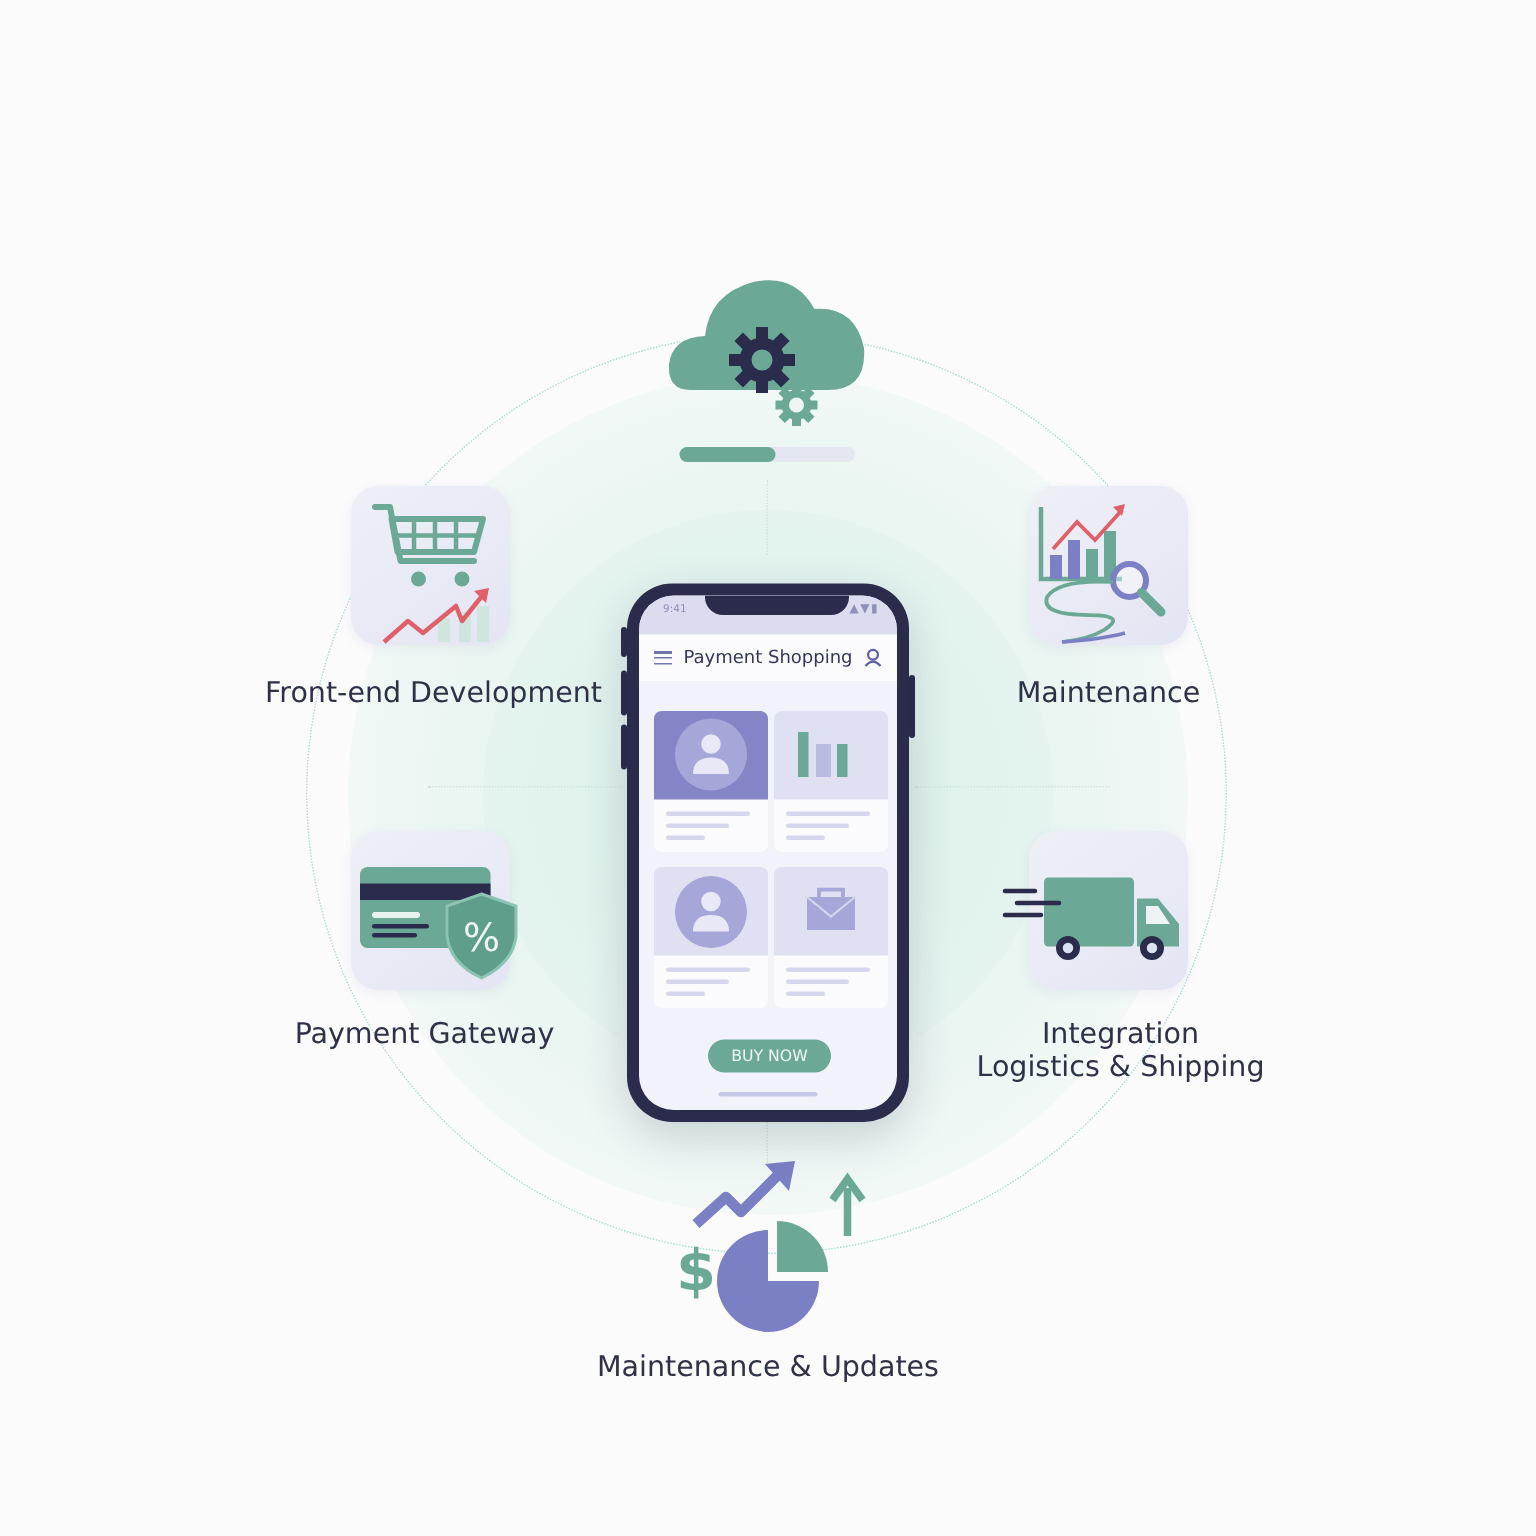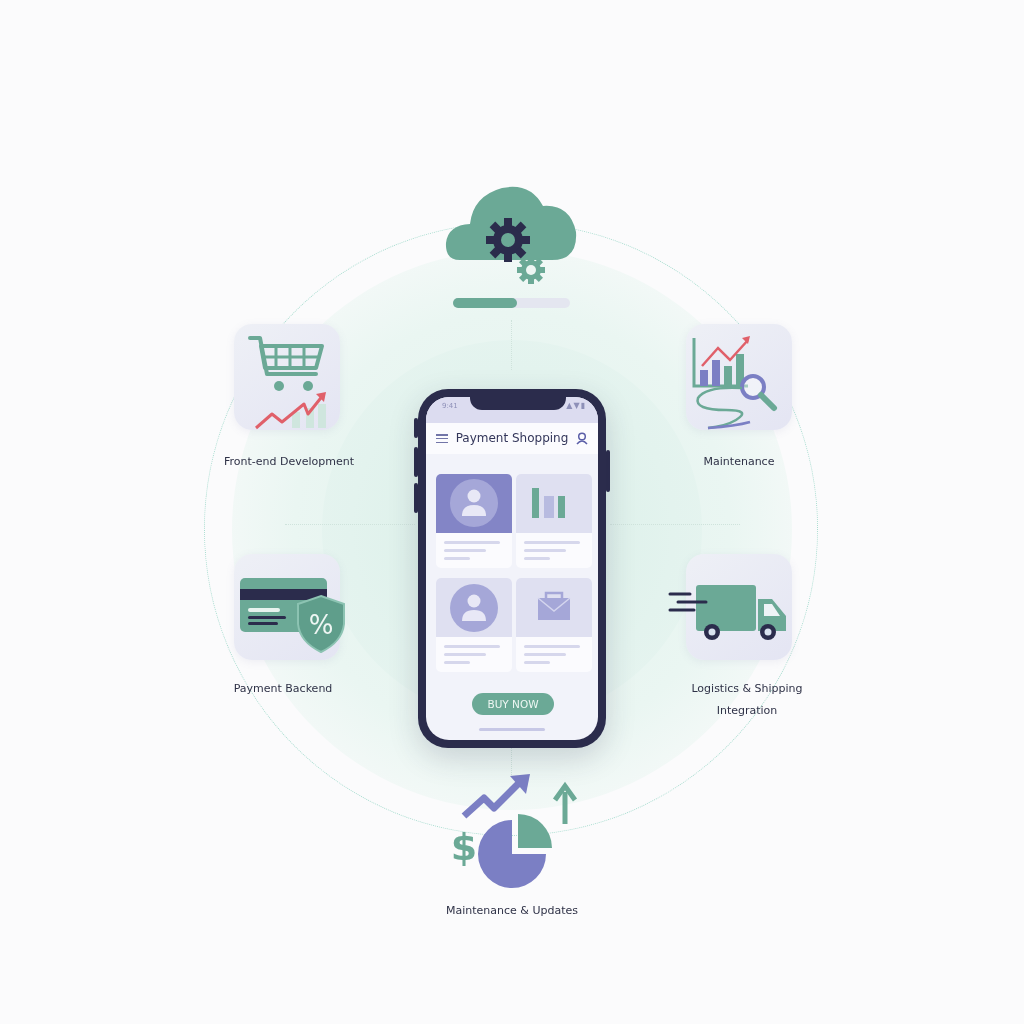--- a/index.html
+++ b/index.html
@@ -3,21 +3,21 @@
 <meta charset="utf-8">
 <style>
   html, body { margin:0; padding:0; }
   body { width:1024px; height:1024px; background:#fbfbfc; position:relative; overflow:hidden; font-family:"DejaVu Sans", sans-serif; color:#2c2f45; }
   .abs { position:absolute; }
   .glow { position:absolute; border-radius:50%; }
   .ring { position:absolute; border-radius:50%; border:1.5px dotted #a9ddd0; }
   .axis-h { position:absolute; height:0; border-top:1.5px dotted #cfe3dc; }
   .axis-v { position:absolute; width:0; border-left:1.5px dotted #cfe3dc; }
   .tile { position:absolute; width:106px; height:106px; border-radius:18px; background:linear-gradient(145deg,#eef0f6,#e4e5f3); box-shadow:0 2px 8px rgba(120,120,170,0.10); }
-  .label { position:absolute; text-align:center; font-size:11px; line-height:22px; color:#2f3247; width:240px; }
+  .label { position:absolute; text-align:center; font-size:19px; line-height:22px; color:#2f3247; width:240px; }
   .label span { display:block; }
   
   .phone { position:absolute; left:418px; top:373px; width:188px; height:359px; border-radius:30px; background:#2b2c4c; box-shadow:0 10px 30px rgba(43,44,76,0.18);margin-top:16px; }
   .screen { position:absolute; left:8px; top:8px; right:8px; bottom:8px; border-radius:23px; background:#f2f3fa; overflow:hidden; }
   .notch { position:absolute; left:44px; top:0; width:96px; height:13px; background:#2b2c4c; border-radius:0 0 12px 12px; }
   .statusbar { position:absolute; top:0; left:0; right:0; height:26px; background:#dcdcf0; }
   .status-time { position:absolute; left:16px; top:5px; font-size:7px; color:#8e90b8; }
   .status-icons { position:absolute; right:12px; top:4px; font-size:8px; color:#8e90b8; letter-spacing:1px; }
   .appbar { position:absolute; top:26px; left:0; right:0; height:31px; background:#fbfbfe; }
   .app-title { position:absolute; left:0; right:0; top:8px; text-align:center; font-size:12px; color:#33365a; }
@@ -121,38 +121,38 @@
     <rect x="6" y="24" width="87" height="54" rx="5" fill="#6ba996"></rect>
     <rect x="6" y="35" width="87" height="11" fill="#2b2c4c"></rect>
     <rect x="14" y="54" width="32" height="4" rx="2" fill="#e8f3ef"></rect>
     <rect x="14" y="62" width="38" height="3" rx="1.5" fill="#2b2c4c"></rect>
     <rect x="14" y="68" width="30" height="3" rx="1.5" fill="#2b2c4c"></rect>
     <path d="M87 42 L110 50 L110 70 Q108 88 87 98 Q66 88 64 70 L64 50 Z" fill="#5f9e8b" stroke="#8cc3b2" stroke-width="2"></path>
     <text x="87" y="80" text-anchor="middle" font-size="26" fill="#eef6f3" font-family="DejaVu Sans, sans-serif">%</text>
   </svg>
 </div>
 <div class="label" style="left:163px;top:678px;">
-  <span>Payment Backend</span>
+  <span>Payment Gateway</span>
 </div>
 
 <div class="tile" style="left:686px;top:554px;">
   <svg width="106" height="106" viewBox="0 0 106 106" style="overflow:visible">
     <rect x="10" y="31" width="60" height="46" rx="3" fill="#6ba996"></rect>
     <path d="M72 45 L86 45 L100 62 L100 77 L72 77 Z" fill="#6ba996"></path>
     <path d="M78 50 L86 50 L94 62 L78 62 Z" fill="#eef3f6"></path>
     <circle cx="26" cy="78" r="8" fill="#2b2c4c"></circle>
       <circle cx="26" cy="78" r="3.5" fill="#d9e2ef"></circle>
     <circle cx="82" cy="78" r="8" fill="#2b2c4c"></circle>
       <circle cx="82" cy="78" r="3.5" fill="#d9e2ef"></circle>
     <path d="M-16 40 H4 M-8 48 H20 M-16 56 H8" stroke="#2b2c4c" stroke-width="3" stroke-linecap="round"></path>
   </svg>
 </div>
 <div class="label" style="left:627px;top:678px;">
+  <span>Integration</span>
   <span>Logistics &amp; Shipping</span>
-  <span>Integration</span>
 </div>
 
 <div class="abs" style="left:448px;top:768px;width:130px;height:120px;">
   <svg width="130" height="120" viewBox="0 0 130 120">
     <path d="M16 48 L36 30 L46 40 L72 14" stroke="#7b7fc4" stroke-width="7" fill="none" stroke-linejoin="round"></path>
     <path d="M62 8 L82 6 L78 26 Z" fill="#7b7fc4"></path>
     <path d="M117 56 V24" stroke="#6ba996" stroke-width="5"></path>
     <path d="M107 32 L117 18 L127 32" stroke="#6ba996" stroke-width="5" fill="none"></path>
     <text x="16" y="92" text-anchor="middle" font-size="38" fill="#6ba996" font-family="DejaVu Sans, sans-serif" font-weight="bold">$</text>
     <path d="M64 52 A34 34 0 1 0 98 86 L64 86 Z" fill="#7b7fc4"></path>

